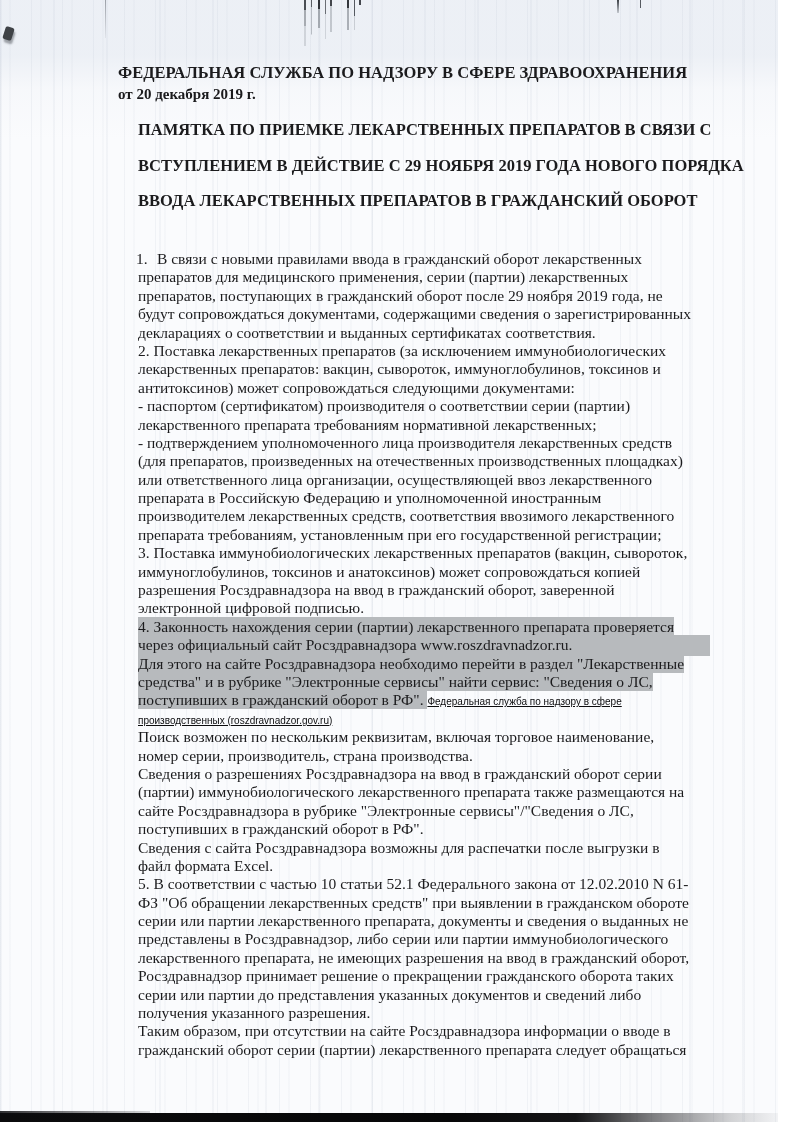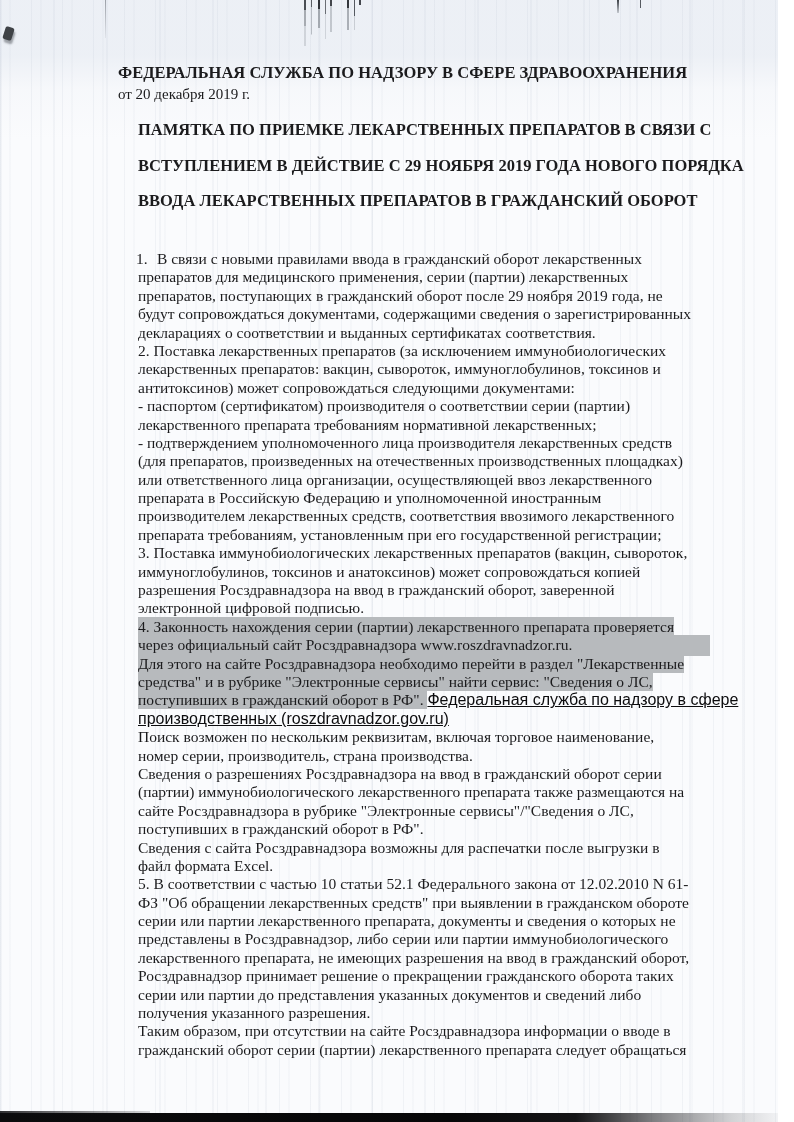--- a/index.html
+++ b/index.html
@@ -17,38 +17,38 @@
     background:
       repeating-linear-gradient(90deg,
         rgba(176,186,201,0.14) 0 1px, transparent 1px 9px,
         rgba(176,186,201,0.07) 9px 11px, transparent 11px 31px),
       repeating-linear-gradient(90deg,
         rgba(168,178,196,0.10) 0 2px, transparent 2px 53px),
       linear-gradient(180deg, rgba(205,214,228,0.30) 0 55px, rgba(205,214,228,0.08) 90px, transparent 140px);
   }
   .content{position:absolute;left:118px;top:0;width:600px;}
   .header-org{position:absolute;top:63px;left:0;font-weight:bold;font-size:16.5px;line-height:19px;white-space:pre;}
-  .header-date{position:absolute;top:85px;left:0;font-weight:normal;font-size:15px;line-height:18px;white-space:pre;}
+  .header-date{position:absolute;top:85px;left:0;font-weight:bold;font-size:15px;line-height:18px;white-space:pre;}
   .title{position:absolute;top:112px;left:0;font-weight:bold;font-size:16.5px;line-height:35.5px;}
   .title div{white-space:pre;margin-left:20px;}
   .body{position:absolute;top:218px;left:20px;width:572px;font-size:15.5px;margin-top:32px;}
   .line{
     position:relative;z-index:0;
     height:18.4px;line-height:18.4px;
     white-space:pre;
   }
   .marker{display:inline-block;width:21px;margin-left:-2px;}
   .hl{background:var(--hl,#b7babd);box-shadow:0 -1px 0 var(--hl,#b7babd), 0 1px 0 var(--hl,#b7babd);}
   .fill-highlight::after{
     content:"";position:absolute;z-index:-1;left:0;right:0;top:-1px;bottom:-1px;
     background:var(--hl,#b7babd);
   }
   .link{
     font-family:"Liberation Sans", sans-serif;
-    font-size:16px;
+    font-size:10px;
     text-decoration:underline;
     color:#0c0c0e;
     cursor:pointer;
   }
   
   .a-tl{position:absolute;left:4px;top:27px;width:9px;height:13px;background:#3f4246;border-radius:2px;transform:rotate(18deg);box-shadow:2px 3px 2px rgba(60,64,70,0.45);}
   .a-streaks1{position:absolute;left:303px;top:0;width:30px;height:46px;
     background:
       linear-gradient(180deg,#4a4e54 0 10px,rgba(110,115,122,0.55) 10px 26px,rgba(140,146,154,0.30) 26px 100%) 1px 0/2px 100% no-repeat,
       linear-gradient(180deg,#5a5e64 0 7px,rgba(120,126,134,0.45) 7px 100%) 8px 0/1px 75% no-repeat,
@@ -124,21 +124,21 @@
         <div class="line"><span>Поиск возможен по нескольким реквизитам, включая торговое наименование,</span></div>
         <div class="line"><span>номер серии, производитель, страна производства.</span></div>
         <div class="line"><span>Сведения о разрешениях Росздравнадзора на ввод в гражданский оборот серии</span></div>
         <div class="line"><span>(партии) иммунобиологического лекарственного препарата также размещаются на</span></div>
         <div class="line"><span>сайте Росздравнадзора в рубрике "Электронные сервисы"/"Сведения о ЛС,</span></div>
         <div class="line"><span>поступивших в гражданский оборот в РФ".</span></div>
         <div class="line"><span>Сведения с сайта Росздравнадзора возможны для распечатки после выгрузки в</span></div>
         <div class="line"><span>файл формата Excel.</span></div>
         <div class="line"><span>5. В соответствии с частью 10 статьи 52.1 Федерального закона от 12.02.2010 N 61-</span></div>
         <div class="line"><span>ФЗ "Об обращении лекарственных средств" при выявлении в гражданском обороте</span></div>
-        <div class="line"><span>серии или партии лекарственного препарата, документы и сведения о которых не</span></div>
+        <div class="line"><span>серии или партии лекарственного препарата, документы и сведения о выданных не</span></div>
         <div class="line"><span>представлены в Росздравнадзор, либо серии или партии иммунобиологического</span></div>
         <div class="line"><span>лекарственного препарата, не имеющих разрешения на ввод в гражданский оборот,</span></div>
         <div class="line"><span>Росздравнадзор принимает решение о прекращении гражданского оборота таких</span></div>
         <div class="line"><span>серии или партии до представления указанных документов и сведений либо</span></div>
         <div class="line"><span>получения указанного разрешения.</span></div>
         <div class="line"><span>Таким образом, при отсутствии на сайте Росздравнадзора информации о вводе в</span></div>
         <div class="line"><span>гражданский оборот серии (партии) лекарственного препарата следует обращаться</span></div>
       </div>
   </div>
 </div>

